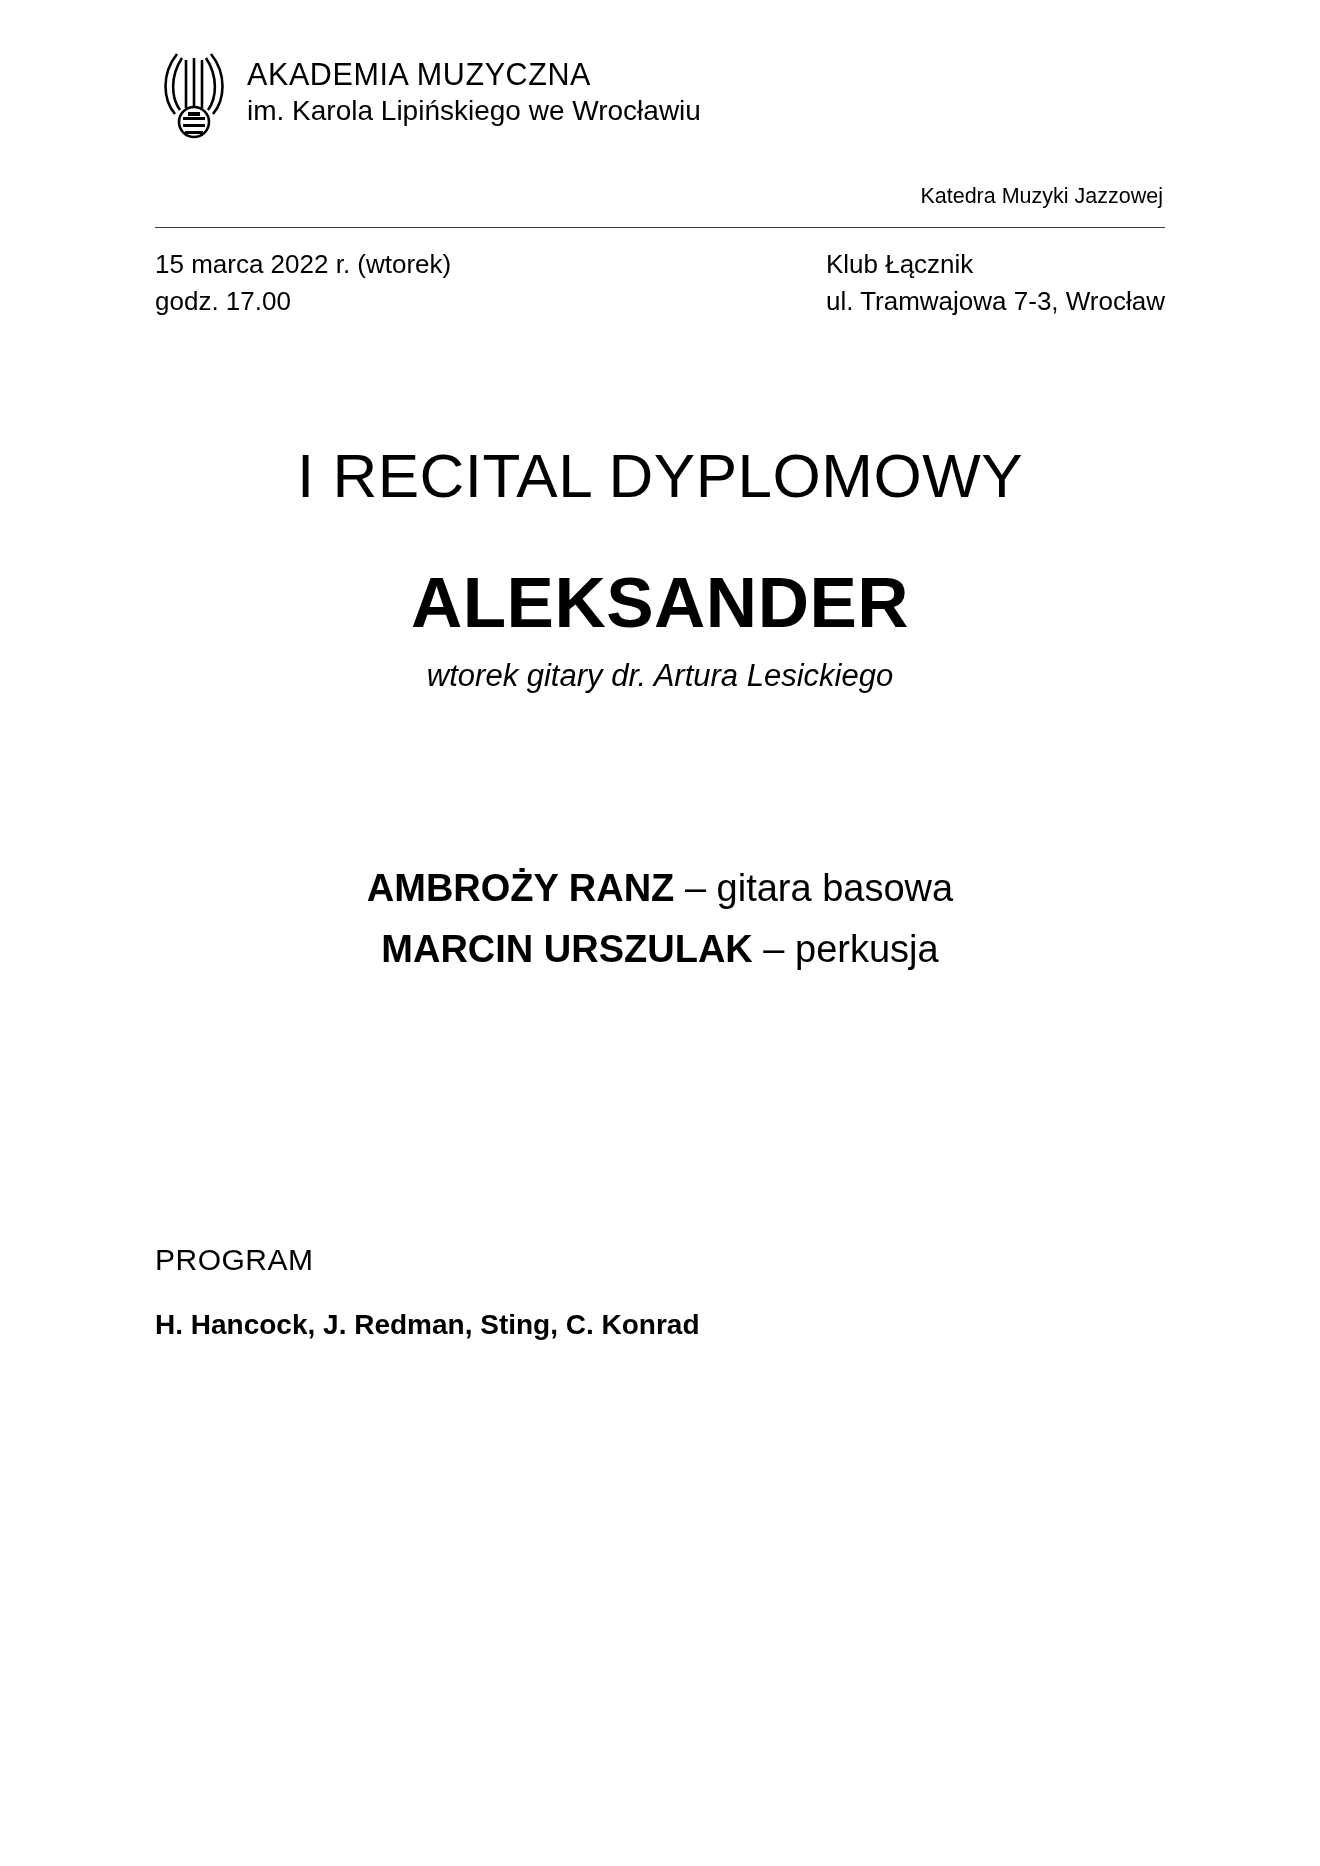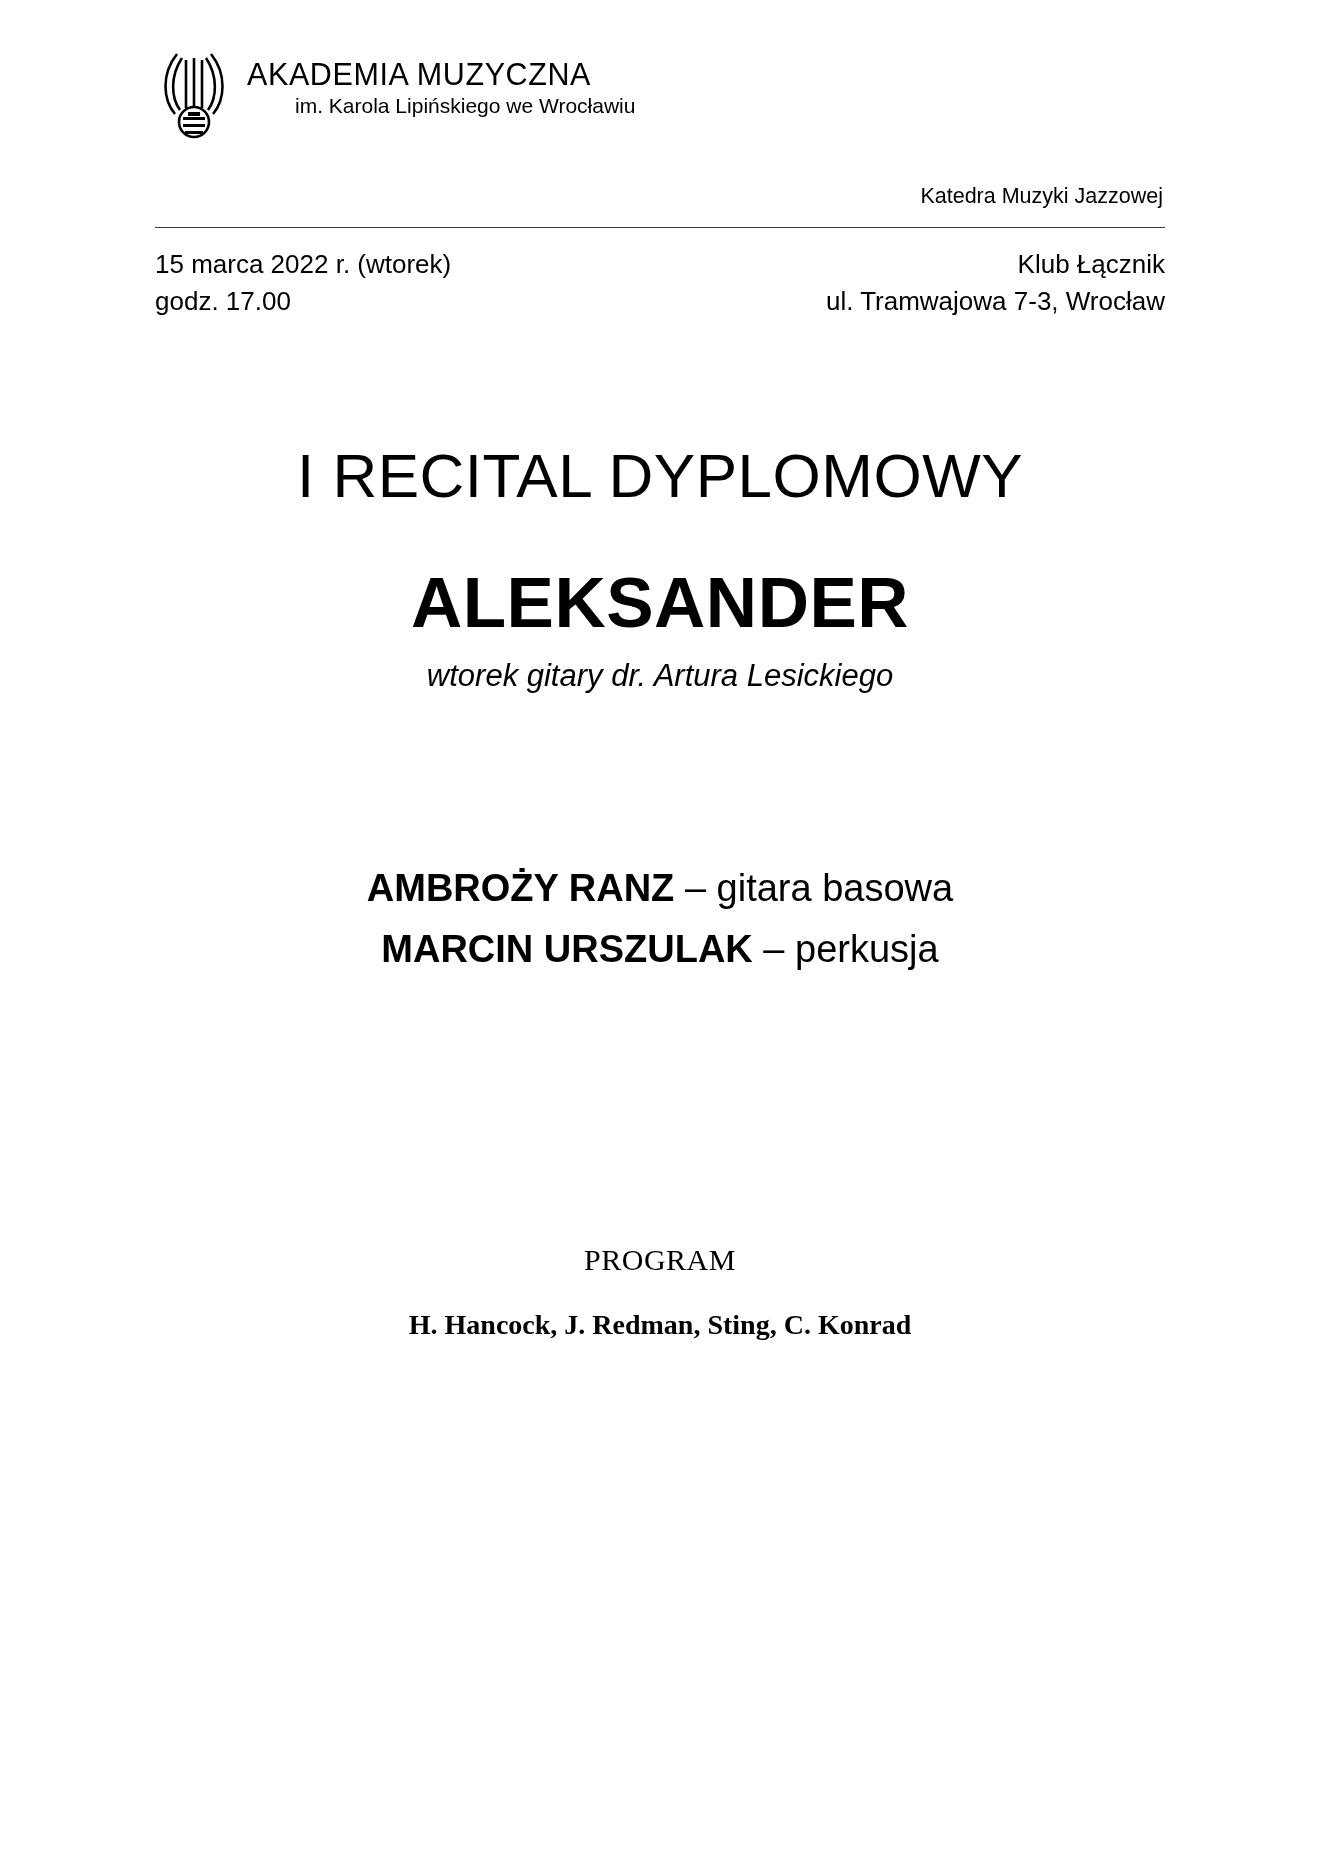--- a/index.html
+++ b/index.html
@@ -41,24 +41,23 @@
   .logo-text {
     padding-top: 10px;
   }
   .logo-line1 {
     font-size: 30.5px;
     letter-spacing: 0.6px;
     line-height: 1.1;
     white-space: nowrap;
   }
   .logo-line2 {
-    font-size: 21px;
+    font-size: 28px;
     line-height: 1.35;
     white-space: nowrap;
-    margin-left: 48px;
   }
 
   
   .department {
     text-align: right;
     font-size: 21.5px;
     margin-top: 44px;
     padding-right: 2px;
   }
 
@@ -69,21 +68,21 @@
 
   
   .meta {
     display: flex;
     justify-content: space-between;
     margin-top: 18px;
     font-size: 26px;
     line-height: 1.44;
   }
   .meta .left  { text-align: left; }
-  .meta .right { text-align: right; }
+  .meta .right { }
 
   
   .recital-kind {
     text-align: center;
     font-size: 62px;
     letter-spacing: 0.5px;
     margin-top: 122px;
     line-height: 1.05;
   }
   .artist {
@@ -108,22 +107,21 @@
     text-align: center;
     font-size: 38px;
     line-height: 1.62;
   }
   .performers .row { display: block; }
   .performers .name { font-weight: bold; }
 
   
   .program {
     margin-top: 262px;
-    text-align: center;
-    font-family: Liberation Serif, serif;
+    text-align: left;
   }
   .program-heading {
     font-size: 30px;
     letter-spacing: 0.5px;
   }
   .program-list {
     font-size: 28px;
     font-weight: bold;
     margin-top: 32px;
   }

